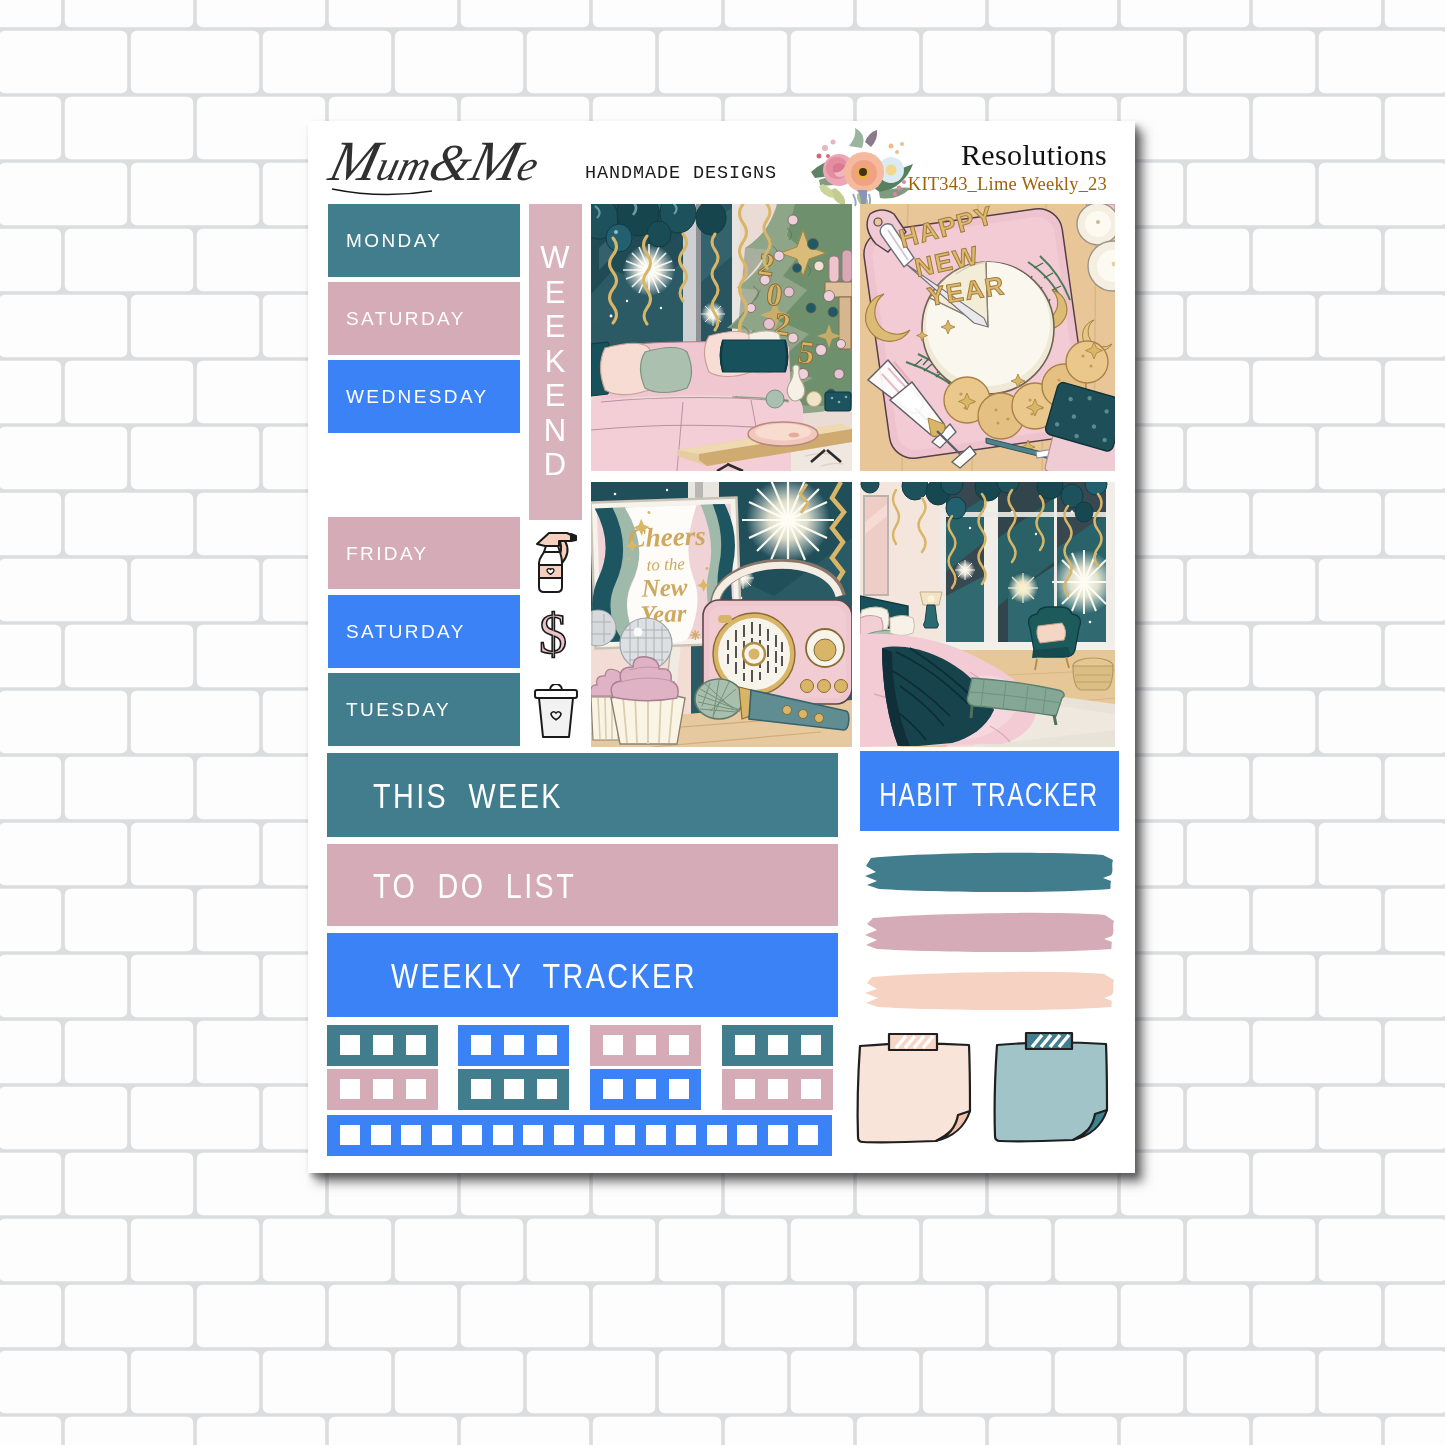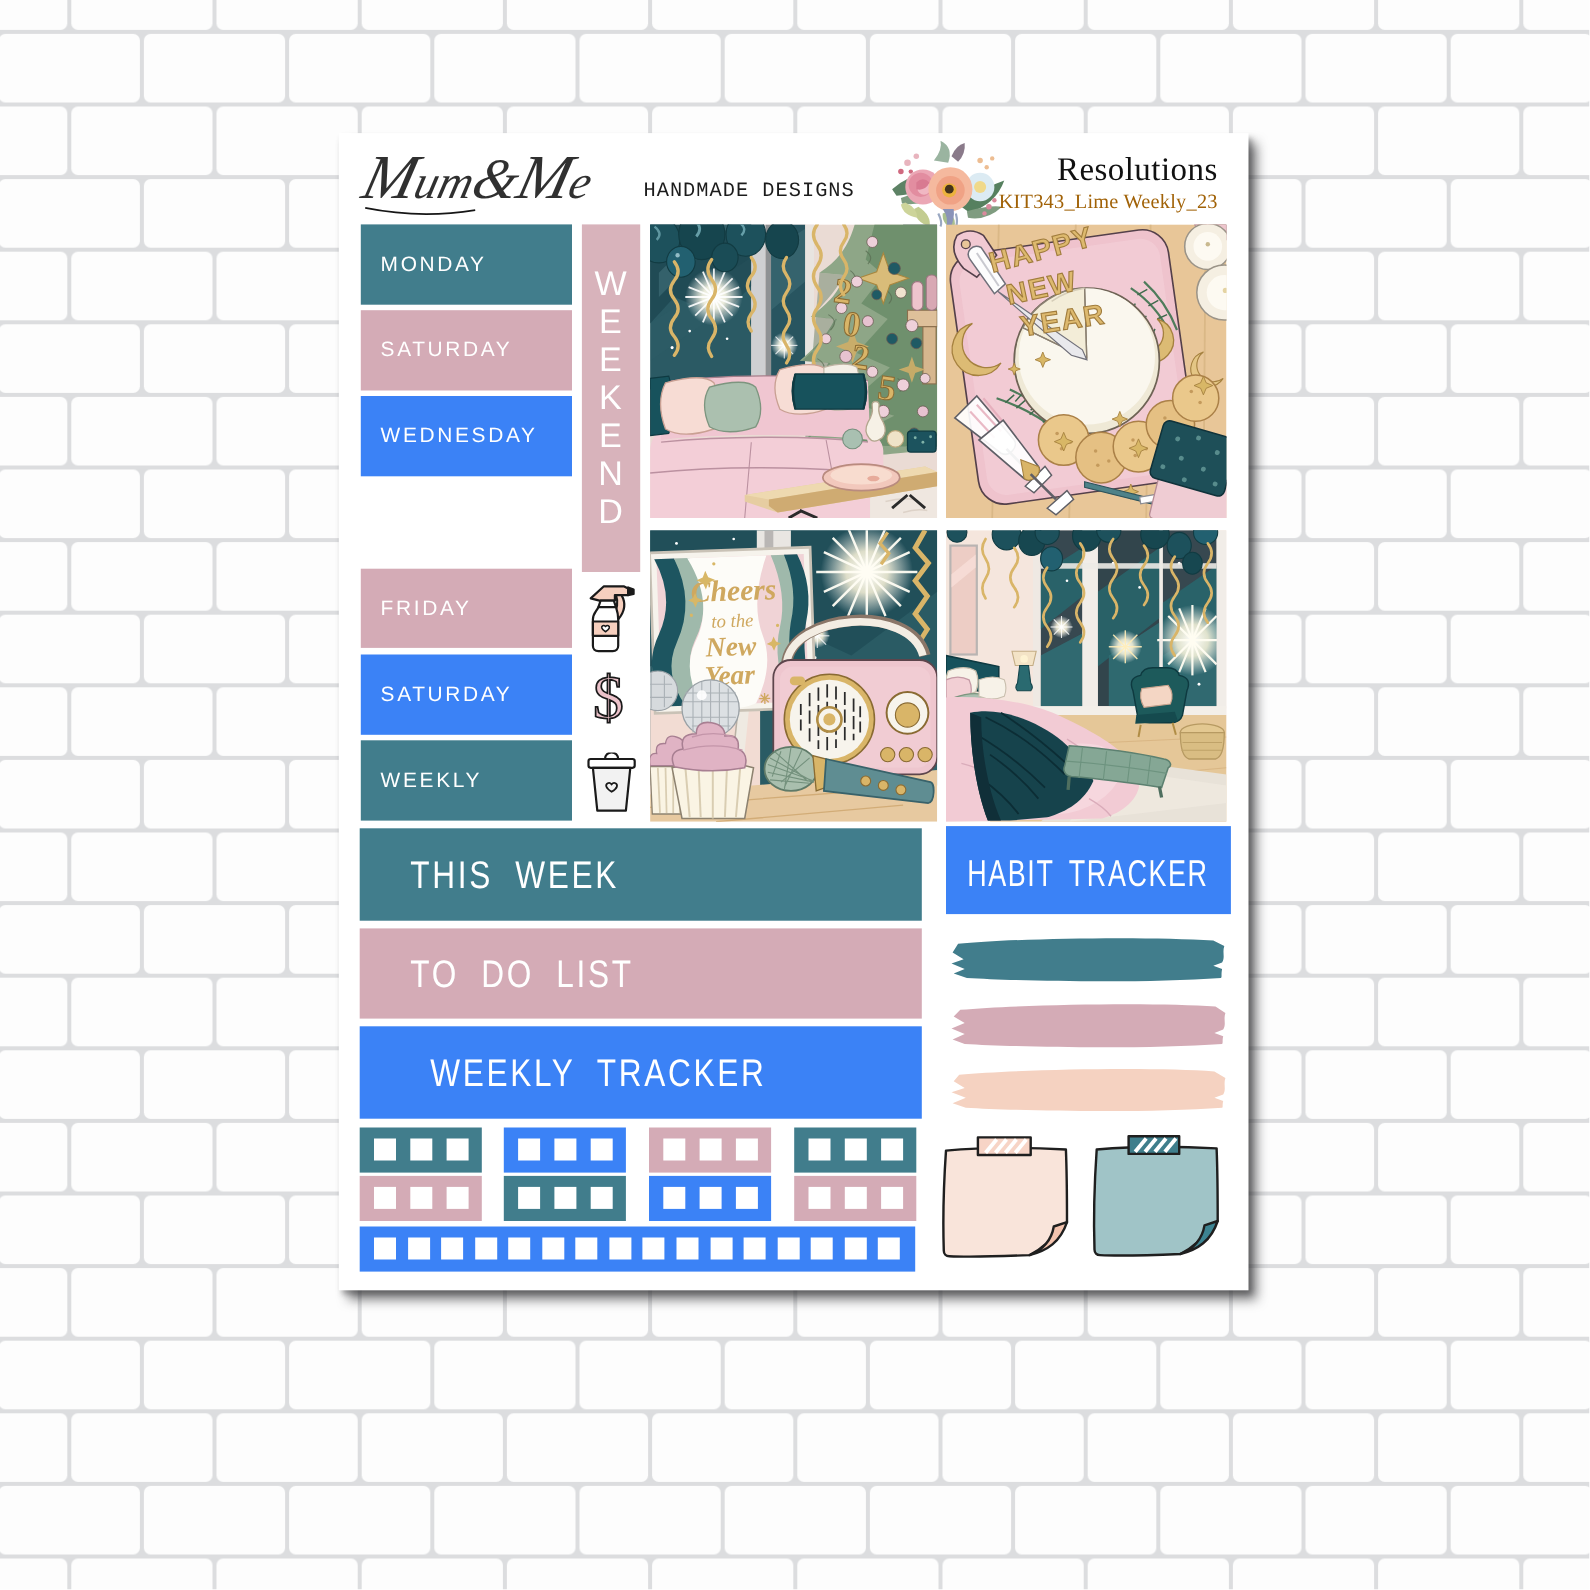--- a/index.html
+++ b/index.html
@@ -91,21 +91,21 @@
 
 <div class="day mauve" style="top:161.2px">SATURDAY</div>
 
 <div class="day peach" style="top:239.4px">WEDNESDAY</div>
 
 
 <div class="day mauve" style="top:395.8px">FRIDAY</div>
 
 <div class="day peach" style="top:474.0px">SATURDAY</div>
 
-<div class="day teal" style="top:552.2px">WEEKLY</div>
+<div class="day teal" style="top:552.2px">TUESDAY</div>
 
 <div class="abs" style="left:220.5px;top:83px;width:53px;height:316px;background:#d8b3bb;color:#fff;font-size:31px;text-align:center">
 <div style="margin-top:37px;line-height:34.5px">W<br>E<br>E<br>K<br>E<br>N<br>D</div>
 </div>
 
 <svg class="abs" style="left:227px;top:409px" width="44" height="64" viewBox="0 0 44 64">
 <g stroke="#1a1a1a" stroke-width="2" stroke-linejoin="round">
 <path d="M2,14 L14,3 L32,3 L36,5 L36,11 L24,11 L24,16 L10,16 Z" fill="#f6cfbe"></path>
 <path d="M36,4 L41,6 L41,10 L36,11 Z" fill="#1a1a1a"></path>
 <path d="M30,11 C34,18 33,26 27,33 L22,29 C26,24 27,17 25,11 Z" fill="#f6cfbe"></path>

